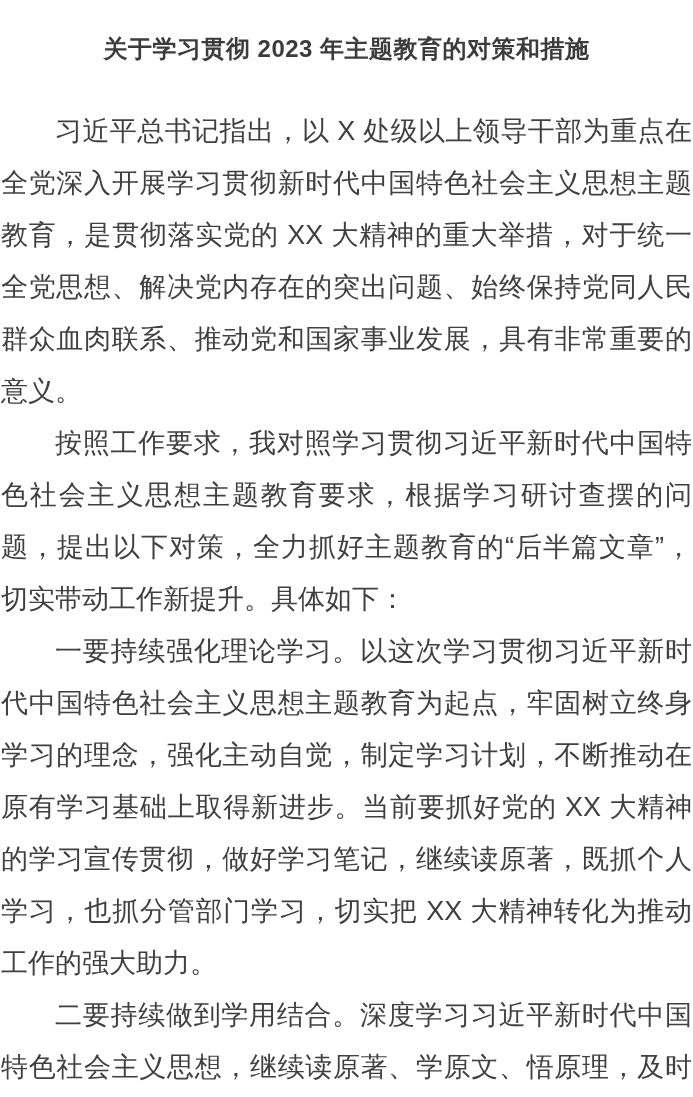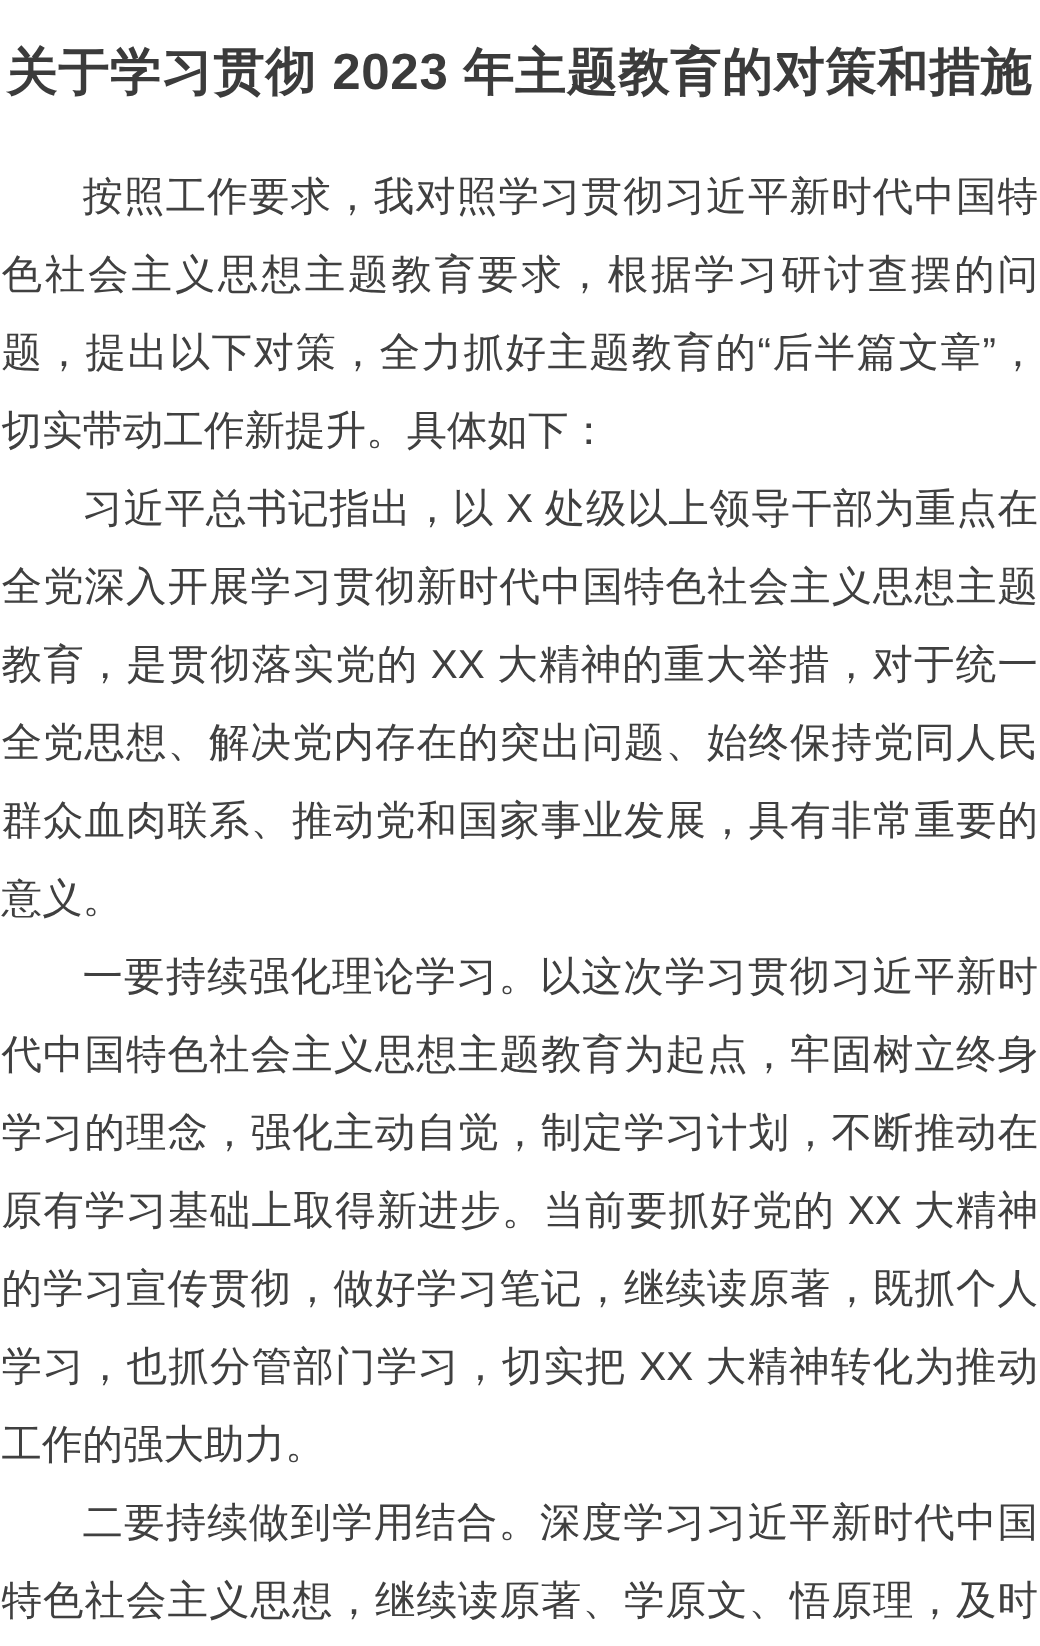--- a/index.html
+++ b/index.html
@@ -13,21 +13,21 @@
     overflow: hidden;
     font-family: "Liberation Sans", sans-serif;
   }
   .page {
     width: 693px;
     box-sizing: border-box;
   }
   .doc-title {
     margin: 22px 0 30px 0;
     padding: 0 2px;
-    font-size: 34px;
+    font-size: 24px;
     font-weight: bold;
     line-height: 53px;
     text-align: center;
     color: #3b3b3b;
     letter-spacing: 0.5px;
   }
   .doc-paragraph {
     margin: 0;
     padding: 0 1px;
     font-size: 27px;
@@ -38,20 +38,20 @@
     text-indent: 2em;
     word-break: break-all;
   }
 </style>
 </head>
 <body>
 
 <div class="page">
   <h1 class="doc-title">关于学习贯彻 2023 年主题教育的对策和措施</h1>
 
+  <p class="doc-paragraph">习近平总书记指出，以 X 处级以上领导干部为重点在全党深入开展学习贯彻新时代中国特色社会主义思想主题教育，是贯彻落实党的 XX 大精神的重大举措，对于统一全党思想、解决党内存在的突出问题、始终保持党同人民群众血肉联系、推动党和国家事业发展，具有非常重要的意义。</p>
+
   <p class="doc-paragraph">按照工作要求，我对照学习贯彻习近平新时代中国特色社会主义思想主题教育要求，根据学习研讨查摆的问题，提出以下对策，全力抓好主题教育的“后半篇文章”，切实带动工作新提升。具体如下：</p>
-
-  <p class="doc-paragraph">习近平总书记指出，以 X 处级以上领导干部为重点在全党深入开展学习贯彻新时代中国特色社会主义思想主题教育，是贯彻落实党的 XX 大精神的重大举措，对于统一全党思想、解决党内存在的突出问题、始终保持党同人民群众血肉联系、推动党和国家事业发展，具有非常重要的意义。</p>
 
   <p class="doc-paragraph">一要持续强化理论学习。以这次学习贯彻习近平新时代中国特色社会主义思想主题教育为起点，牢固树立终身学习的理念，强化主动自觉，制定学习计划，不断推动在原有学习基础上取得新进步。当前要抓好党的 XX 大精神的学习宣传贯彻，做好学习笔记，继续读原著，既抓个人学习，也抓分管部门学习，切实把 XX 大精神转化为推动工作的强大助力。</p>
 
   <p class="doc-paragraph">二要持续做到学用结合。深度学习习近平新时代中国特色社会主义思想，继续读原著、学原文、悟原理，及时跟进学习学习贯彻习近平新时代中国特色社会主义思想以及习近</p>
 </div>
 
 </body></html>

